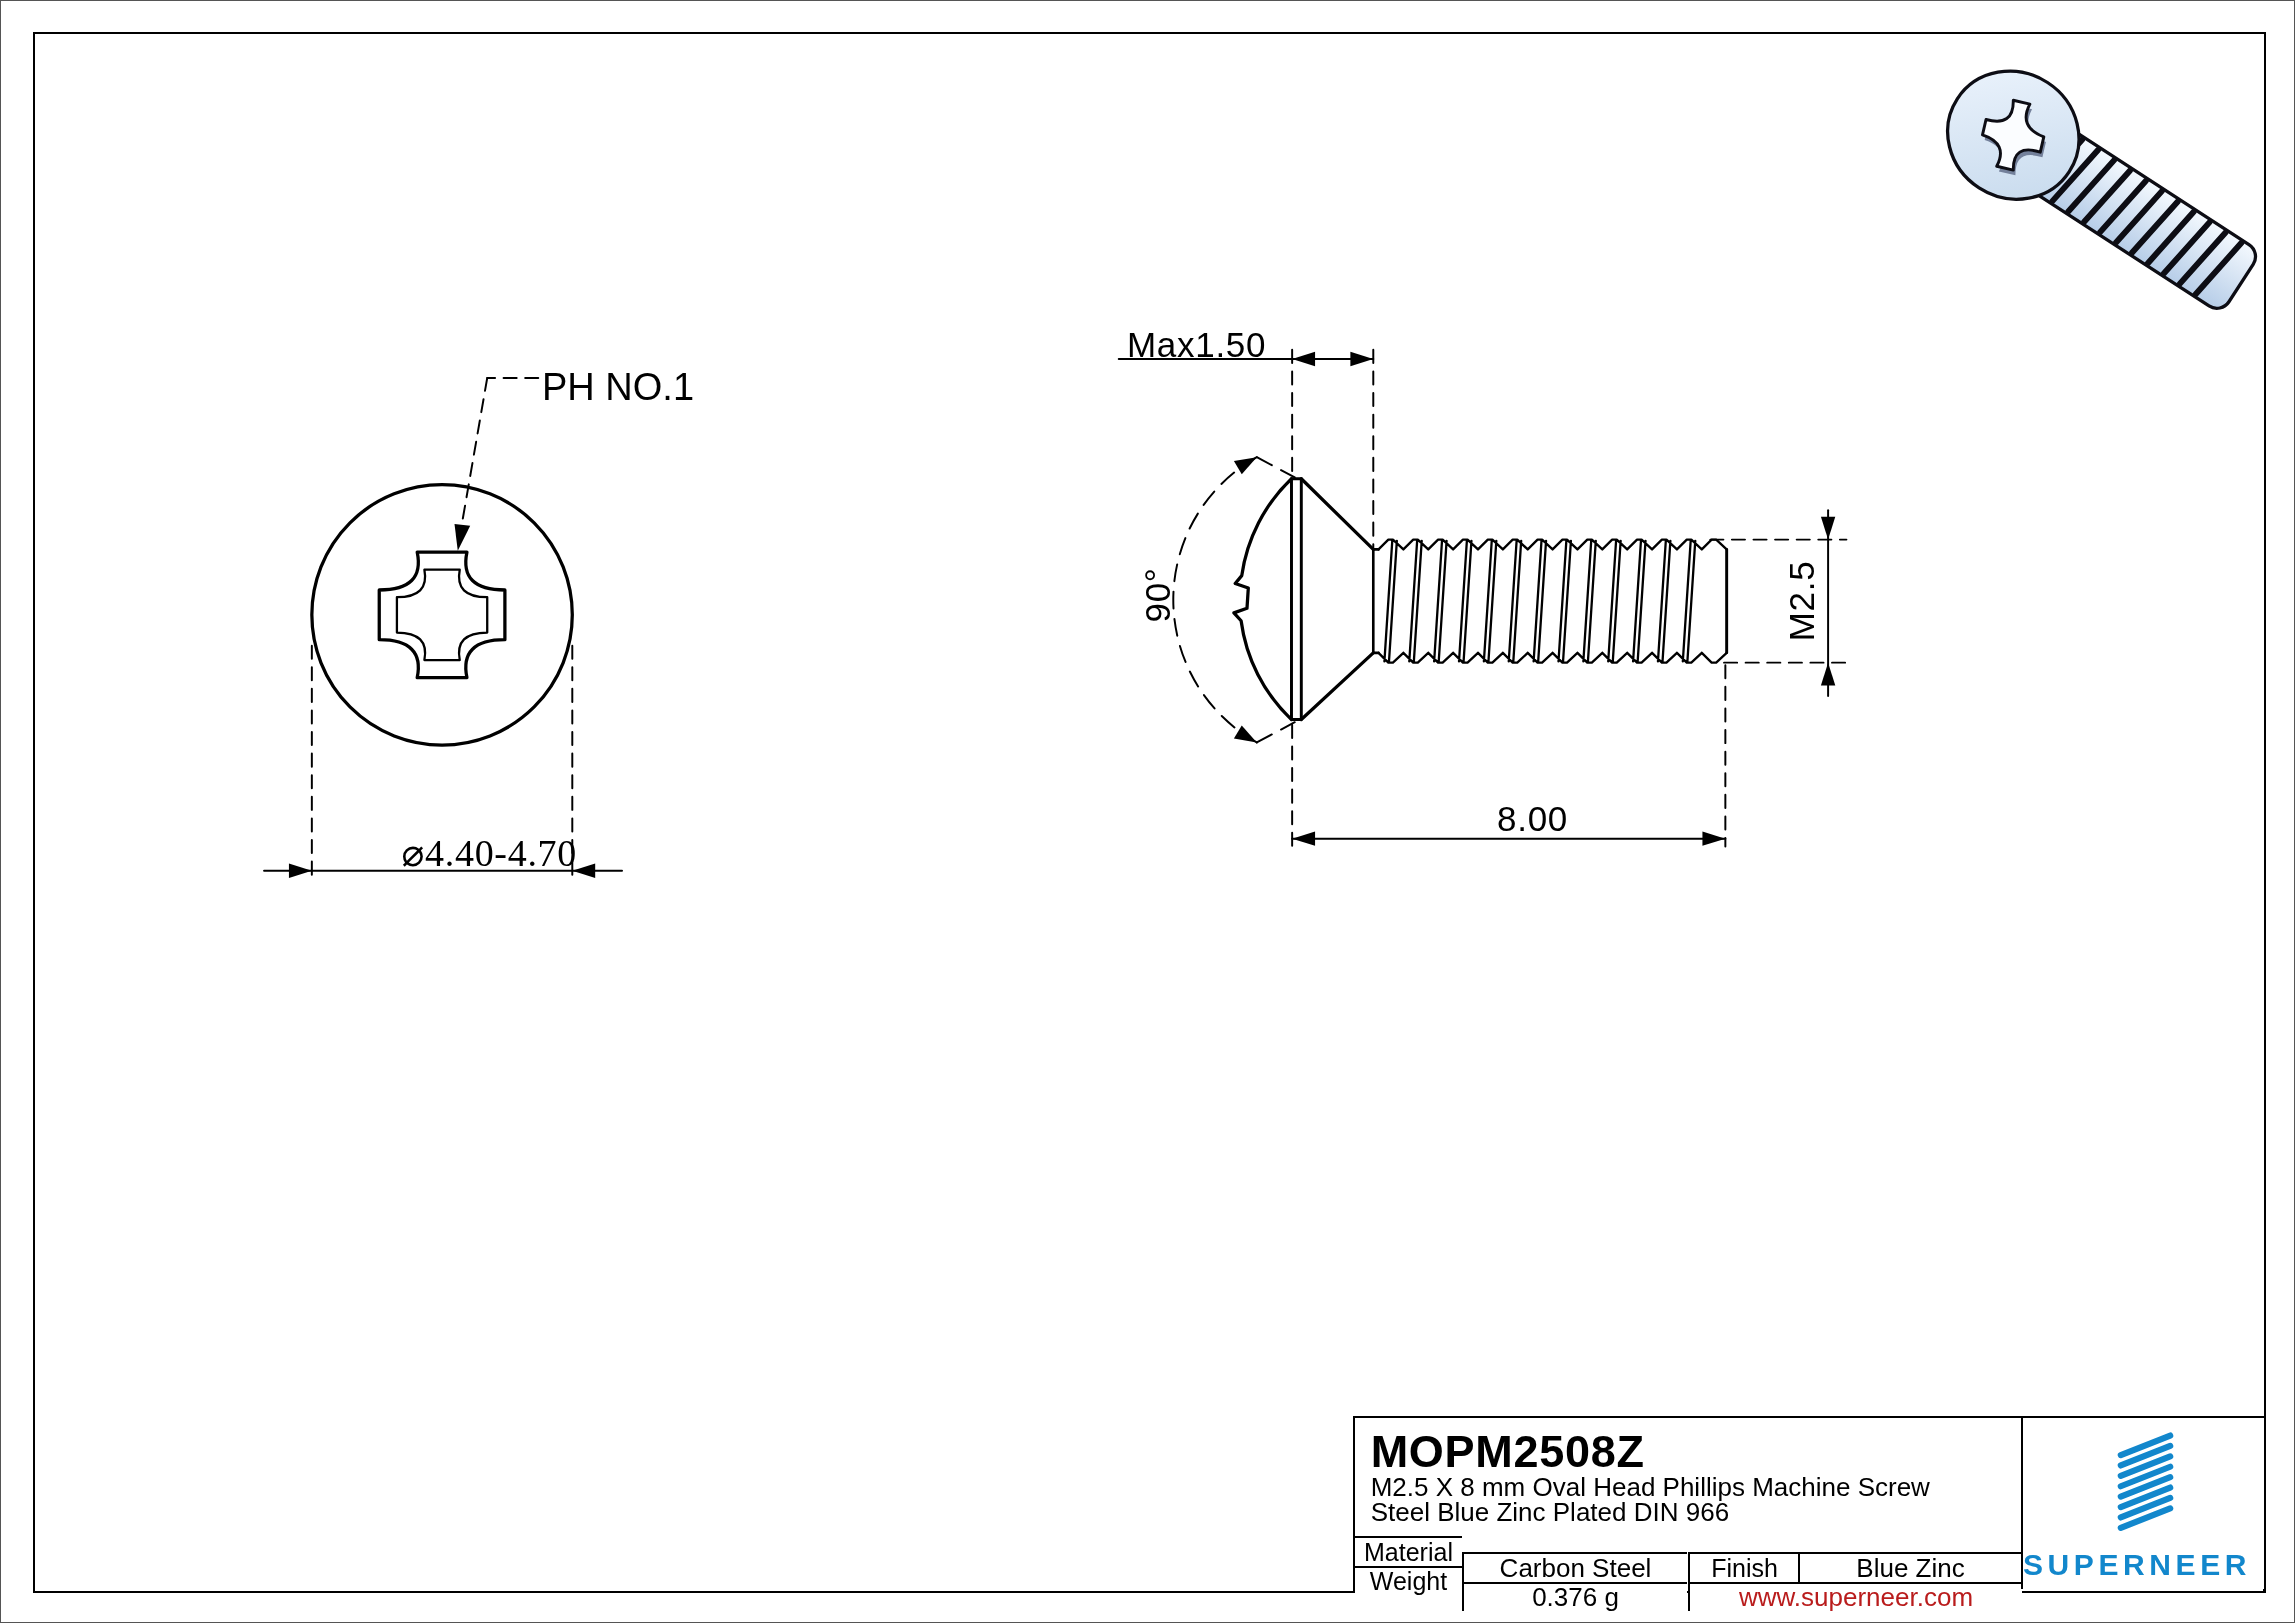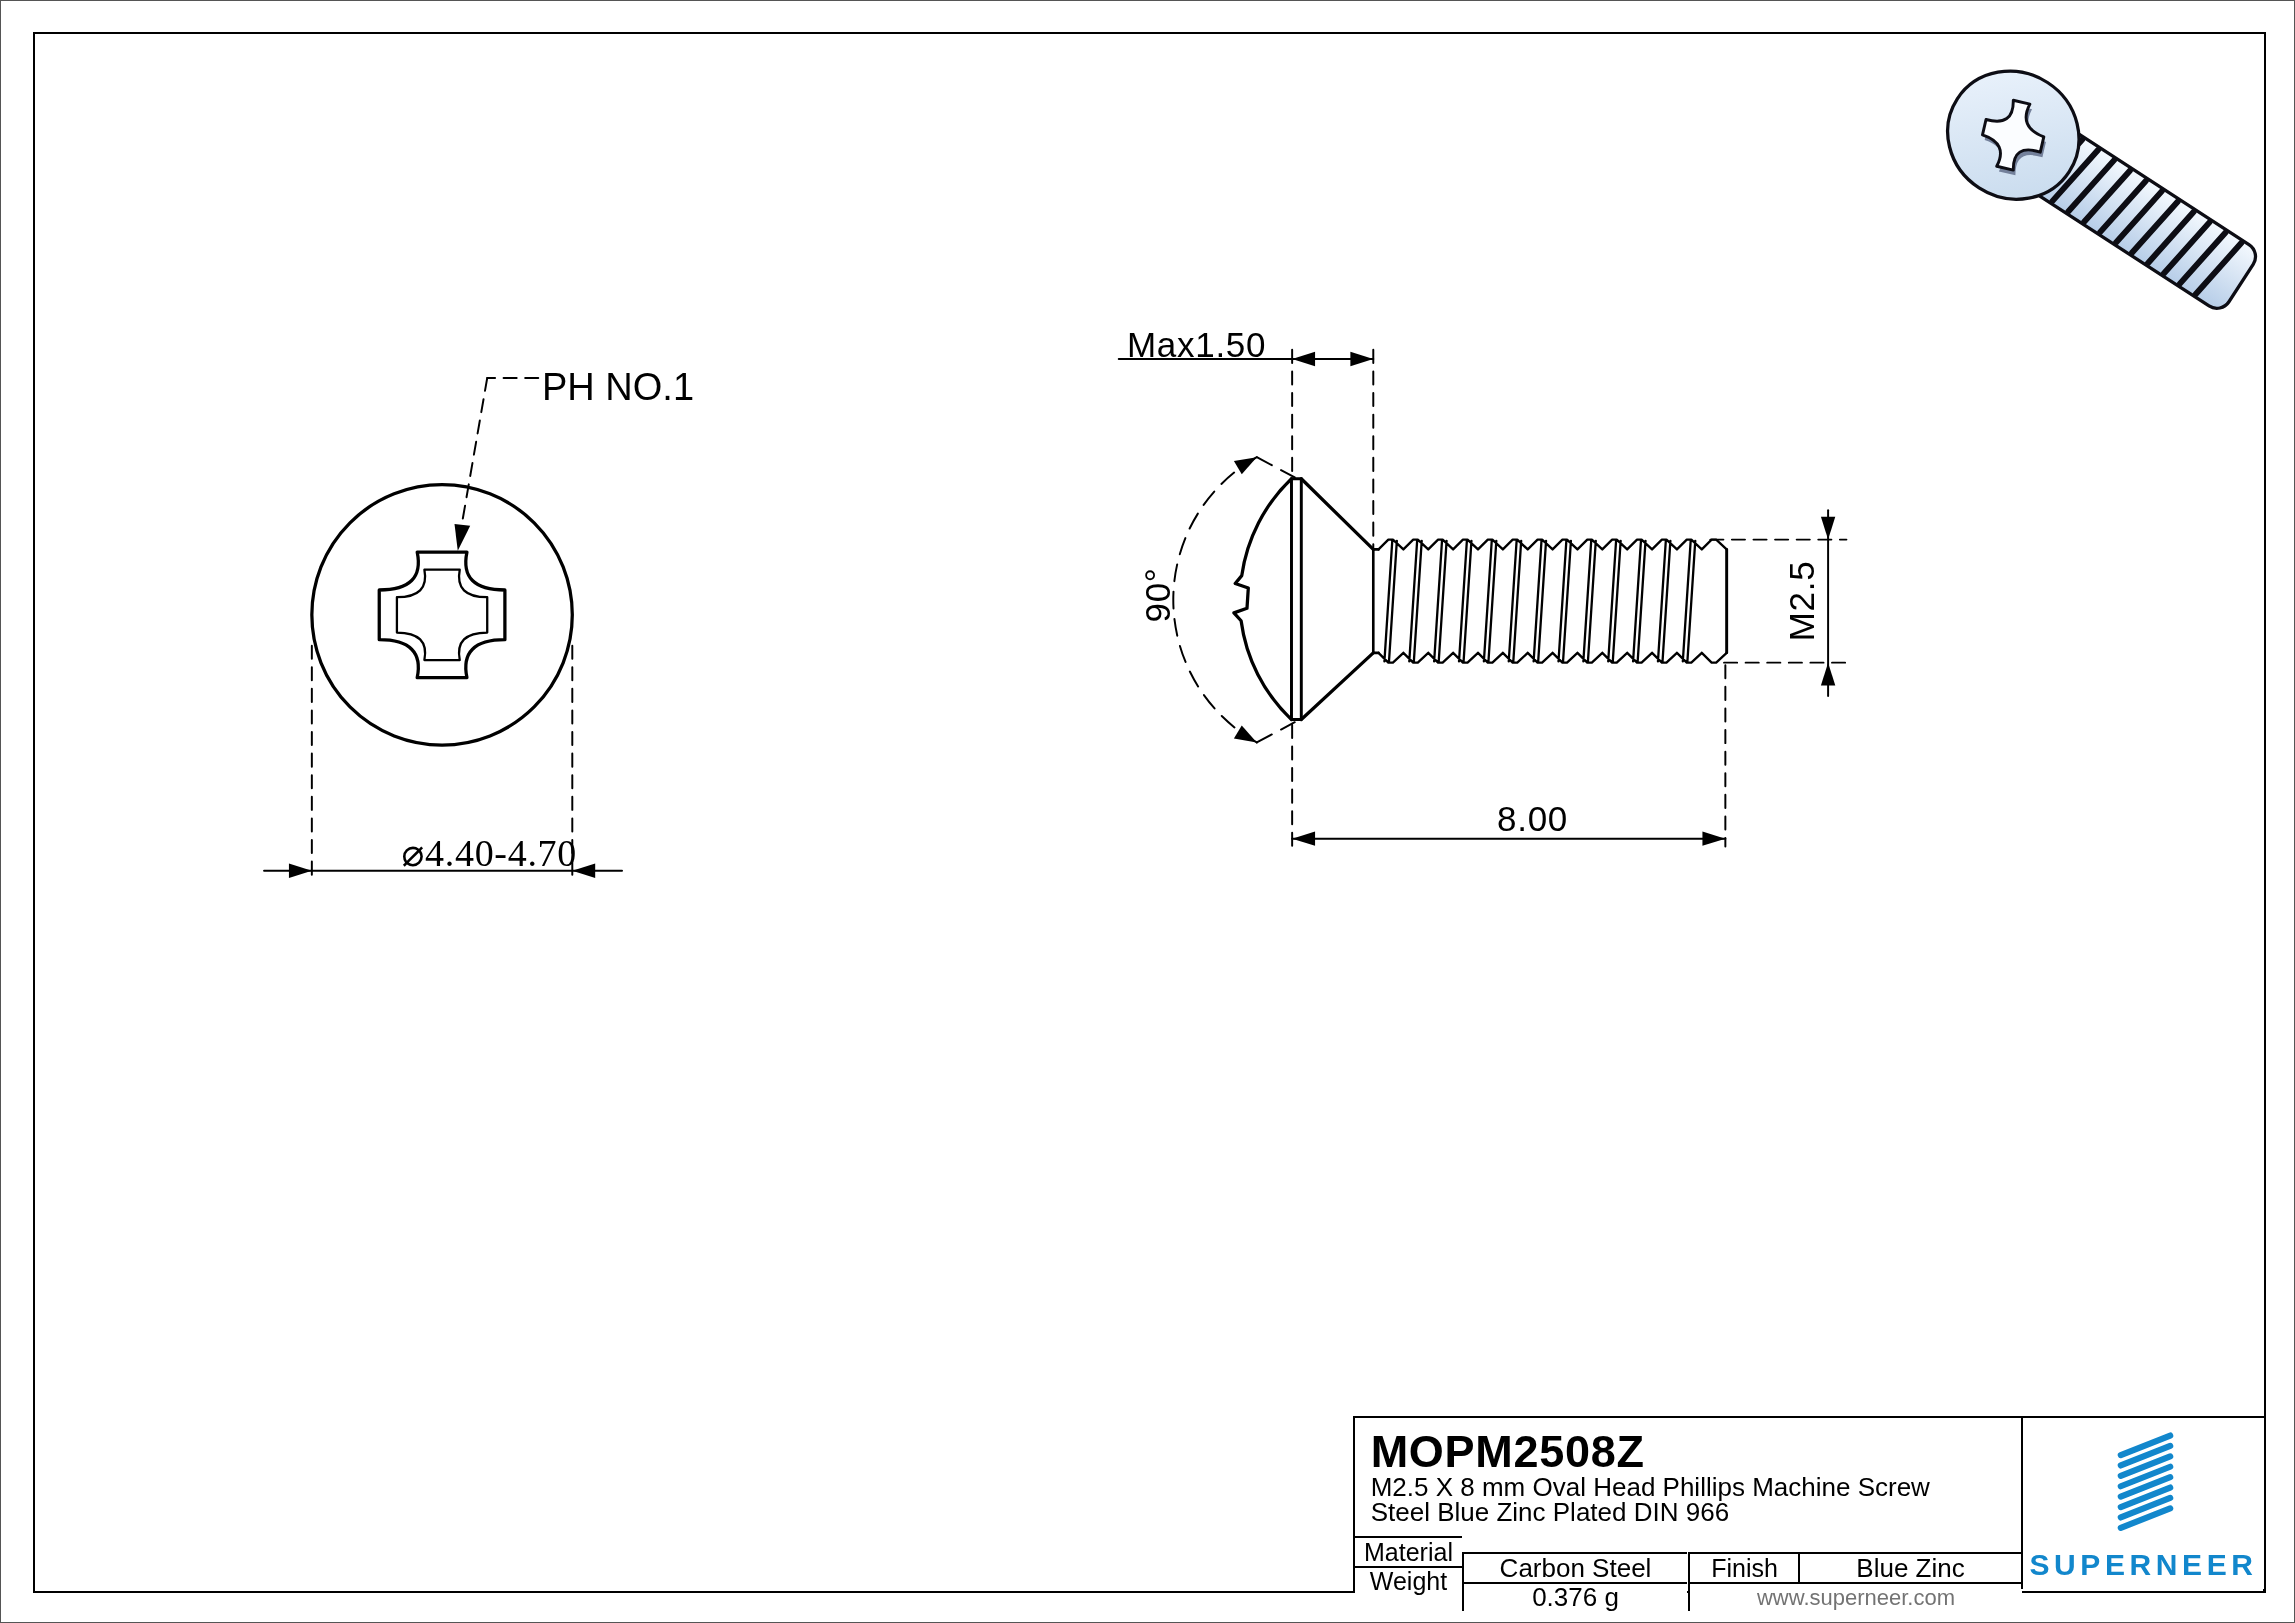--- a/index.html
+++ b/index.html
@@ -17,23 +17,23 @@
   #len-label{left:1449px;top:800px;font-size:35px;width:118px;text-align:right;}
   
   #titleblock{position:absolute;left:1352px;top:1415px;width:912px;height:177px;border:2.6px solid #000;box-sizing:border-box;background:#fff;}
   #tb-title{position:absolute;left:15.7px;top:7.9px;font-size:45px;font-weight:bold;letter-spacing:0.7px;}
   .tb-desc{position:absolute;left:15.7px;font-size:26px;}
   #tb-desc1{top:54px;}
   #tb-desc2{top:79px;}
   .tb-cell{position:absolute;display:flex;align-items:center;justify-content:center;box-sizing:border-box;border-top:2px solid #000;font-size:25px;background:#fff;}
   .tb-cell.bl{border-left:2px solid #000;margin-top:16px;}
   .val{font-size:26px;}
-  #cell-www{color:#737373;font-size:22px;}
+  #cell-www{color:#b91c1c;font-size:26px;}
   #logo-cell{position:absolute;left:666px;top:0;width:243px;height:171px;border-left:2.6px solid #000;box-sizing:border-box;display:flex;flex-direction:column;align-items:center;background:#fff;}
-  #brand-text{position:absolute;top:130px;width:100%;text-align:center;font-size:30px;font-weight:bold;letter-spacing:4.6px;color:#1287cc;}
+  #brand-text{position:absolute;top:130px;width:100%;font-size:30px;font-weight:bold;letter-spacing:4.6px;color:#1287cc;}
   #logo-stripes{position:absolute;left:90px;top:15.7px;}
 </style>
 </head>
 <body>
 
 <div id="page">
   <div id="frame"></div>
 
   <svg id="linework" width="2295" height="1623" viewBox="0 0 3507 2480">
     <g stroke="#000" fill="none" stroke-linecap="round" stroke-linejoin="round">

